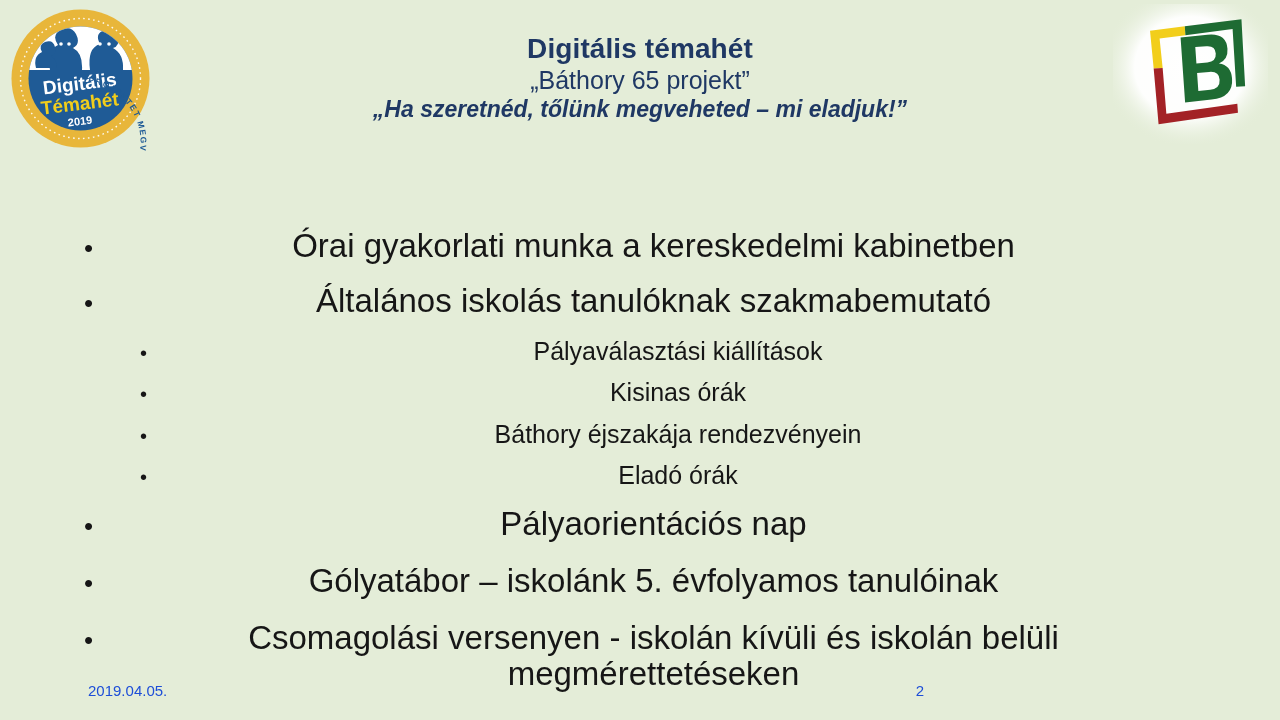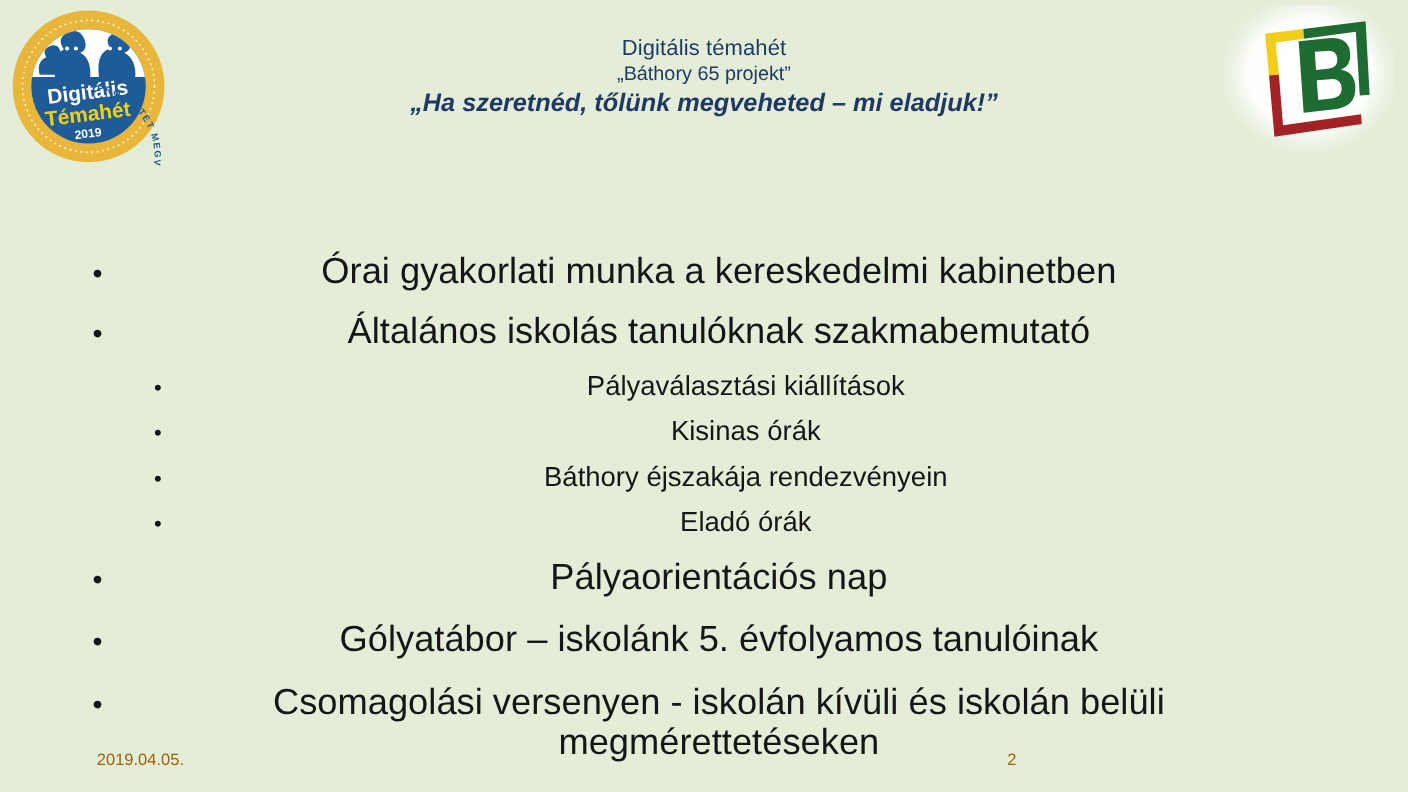--- a/index.html
+++ b/index.html
@@ -46,26 +46,26 @@
   #header {
     position: absolute;
     left: 240px;
     top: 33px;
     width: 800px;
     text-align: center;
     color: #1F3864;
     line-height: 1.12;
   }
   #header .h-line1 {
-    font-size: 20px;
-    font-weight: normal;
+    font-size: 28px;
+    font-weight: bold;
     letter-spacing: .1px;
   }
   #header .h-line2 {
-    font-size: 18px;
+    font-size: 25px;
     font-weight: normal;
     margin-top: 2px;
   }
   #header .h-line3 {
     font-size: 23px;
     font-weight: bold;
     font-style: italic;
     margin-top: 3px;
   }
 
@@ -135,21 +135,21 @@
 
   .tight { margin-bottom: 21px; }
 
   
   #footer {
     position: absolute;
     left: 0;
     bottom: 14px;
     width: 1012px;
     height: 24px;
-    color: #a16207;
+    color: #1d4ed8;
     font-size: 15px;
   }
   #footer-date {
     position: absolute;
     left: 88px;
     top: 0;
   }
   #footer-center {
     position: absolute;
     left: 0;

